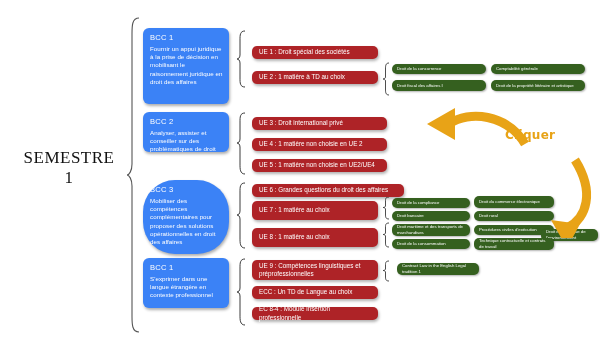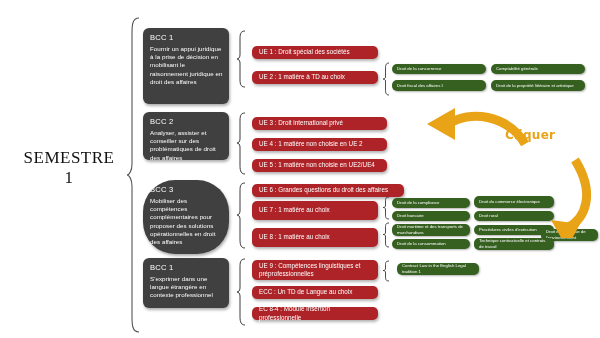--- a/index.html
+++ b/index.html
@@ -40,21 +40,21 @@
   .brace {
     position: absolute;
     pointer-events: none;
   }
 
   
   .bcc {
     position: absolute;
     left: 143px;
     width: 86px;
-    background: #404040;
+    background: #3b82f6;
     border-radius: 6px;
     color: #ffffff;
     box-sizing: border-box;
     padding: 5px 6px 5px 7px;
     box-shadow: 1px 2px 3px rgba(0,0,0,0.32);
   }
   .bcc .bcc-title {
     font-size: 7.6px;
     font-weight: normal;
     margin-bottom: 3px;
@@ -172,21 +172,21 @@
   <div class="course" style="left:491px;top:64px;width:94px;height:10px;">
     <span>Comptabilité générale</span>
   </div>
   <div class="course" style="left:392px;top:80px;width:94px;height:11px;">
     <span>Droit fiscal des affaires I</span>
   </div>
   <div class="course" style="left:491px;top:80px;width:94px;height:11px;">
     <span>Droit de la propriété littéraire et artistique</span>
   </div>
 
-  <div class="bcc" style="top:112px;height:48px;">
+  <div class="bcc" style="top:112px;height:40px;">
     <div class="bcc-title">BCC 2</div>
     <div class="bcc-desc">Analyser, assister et conseiller sur des problématiques de droit des affaires</div>
   </div>
   <div class="ue" style="left:252px;top:117px;width:135px;height:13px;">
     <span>UE 3 : Droit international privé</span>
   </div>
   <div class="ue" style="left:252px;top:138px;width:135px;height:13px;">
     <span>UE 4 : 1 matière non choisie en UE 2</span>
   </div>
   <div class="ue" style="left:252px;top:159px;width:135px;height:13px;">

